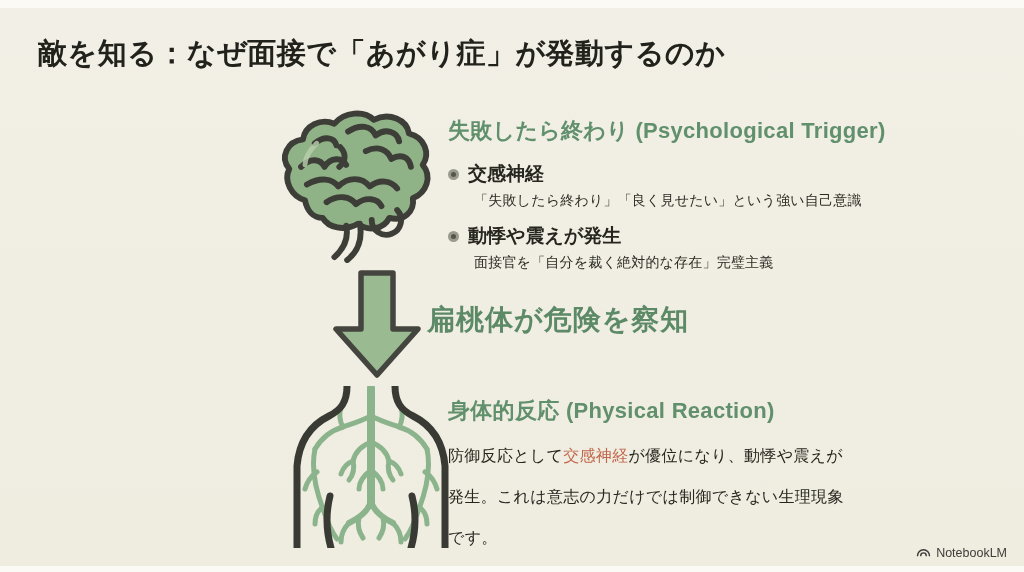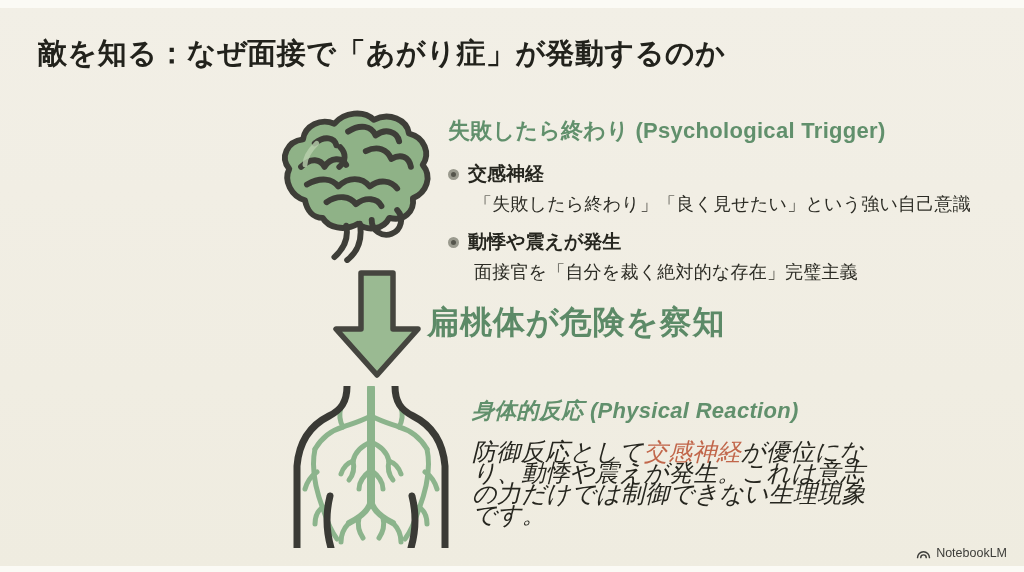--- a/index.html
+++ b/index.html
@@ -51,51 +51,51 @@
     border: 3px solid #9a9a8e;
   }
   .bullet-title {
     font-size: 19px;
     font-weight: 700;
     color: #26261f;
   }
   .bullet-desc {
     margin-top: 5px;
     padding-left: 26px;
-    font-size: 18px;
+    font-size: 14px;
     color: #2c2c25;
     letter-spacing: 0.2px;
   }
 
   .arrow-label {
     position: absolute;
     left: 427px; top: 301px;
-    font-size: 32px;
+    font-size: 28px;
     font-weight: 700;
     color: #5c8a67;
     letter-spacing: 1px;
   }
 
-  .physical-block { position: absolute; left: 472px; top: 396px; width: 420px; font-style: italic; }
+  .physical-block { position: absolute; left: 448px; top: 396px; width: 420px; }
   .physical-text {
-    margin-top: 15px;
+    margin-top: 9px;
     width: 406px;
-    font-size: 24px;
-    line-height: 21px;
+    font-size: 16px;
+    line-height: 41px;
     color: #26261f;
     letter-spacing: 0.3px;
     word-break: break-all;
   }
   .accent-word { color: #c1664a; font-weight: 500; }
 
   .brand-footer {
     position: absolute;
     right: 17px; top: 546px;
     display: flex;
-    align-items: center;
+    align-items: flex-start;
     gap: 5px;
   }
   .brand-text { font-size: 12.5px; font-weight: 500; color: #3c3c38; }
   .brand-icon { width: 15px; height: 11px; }
 </style>
 </head>
 <body>
 
 <div class="slide">
   <div class="letterbox top"></div>

